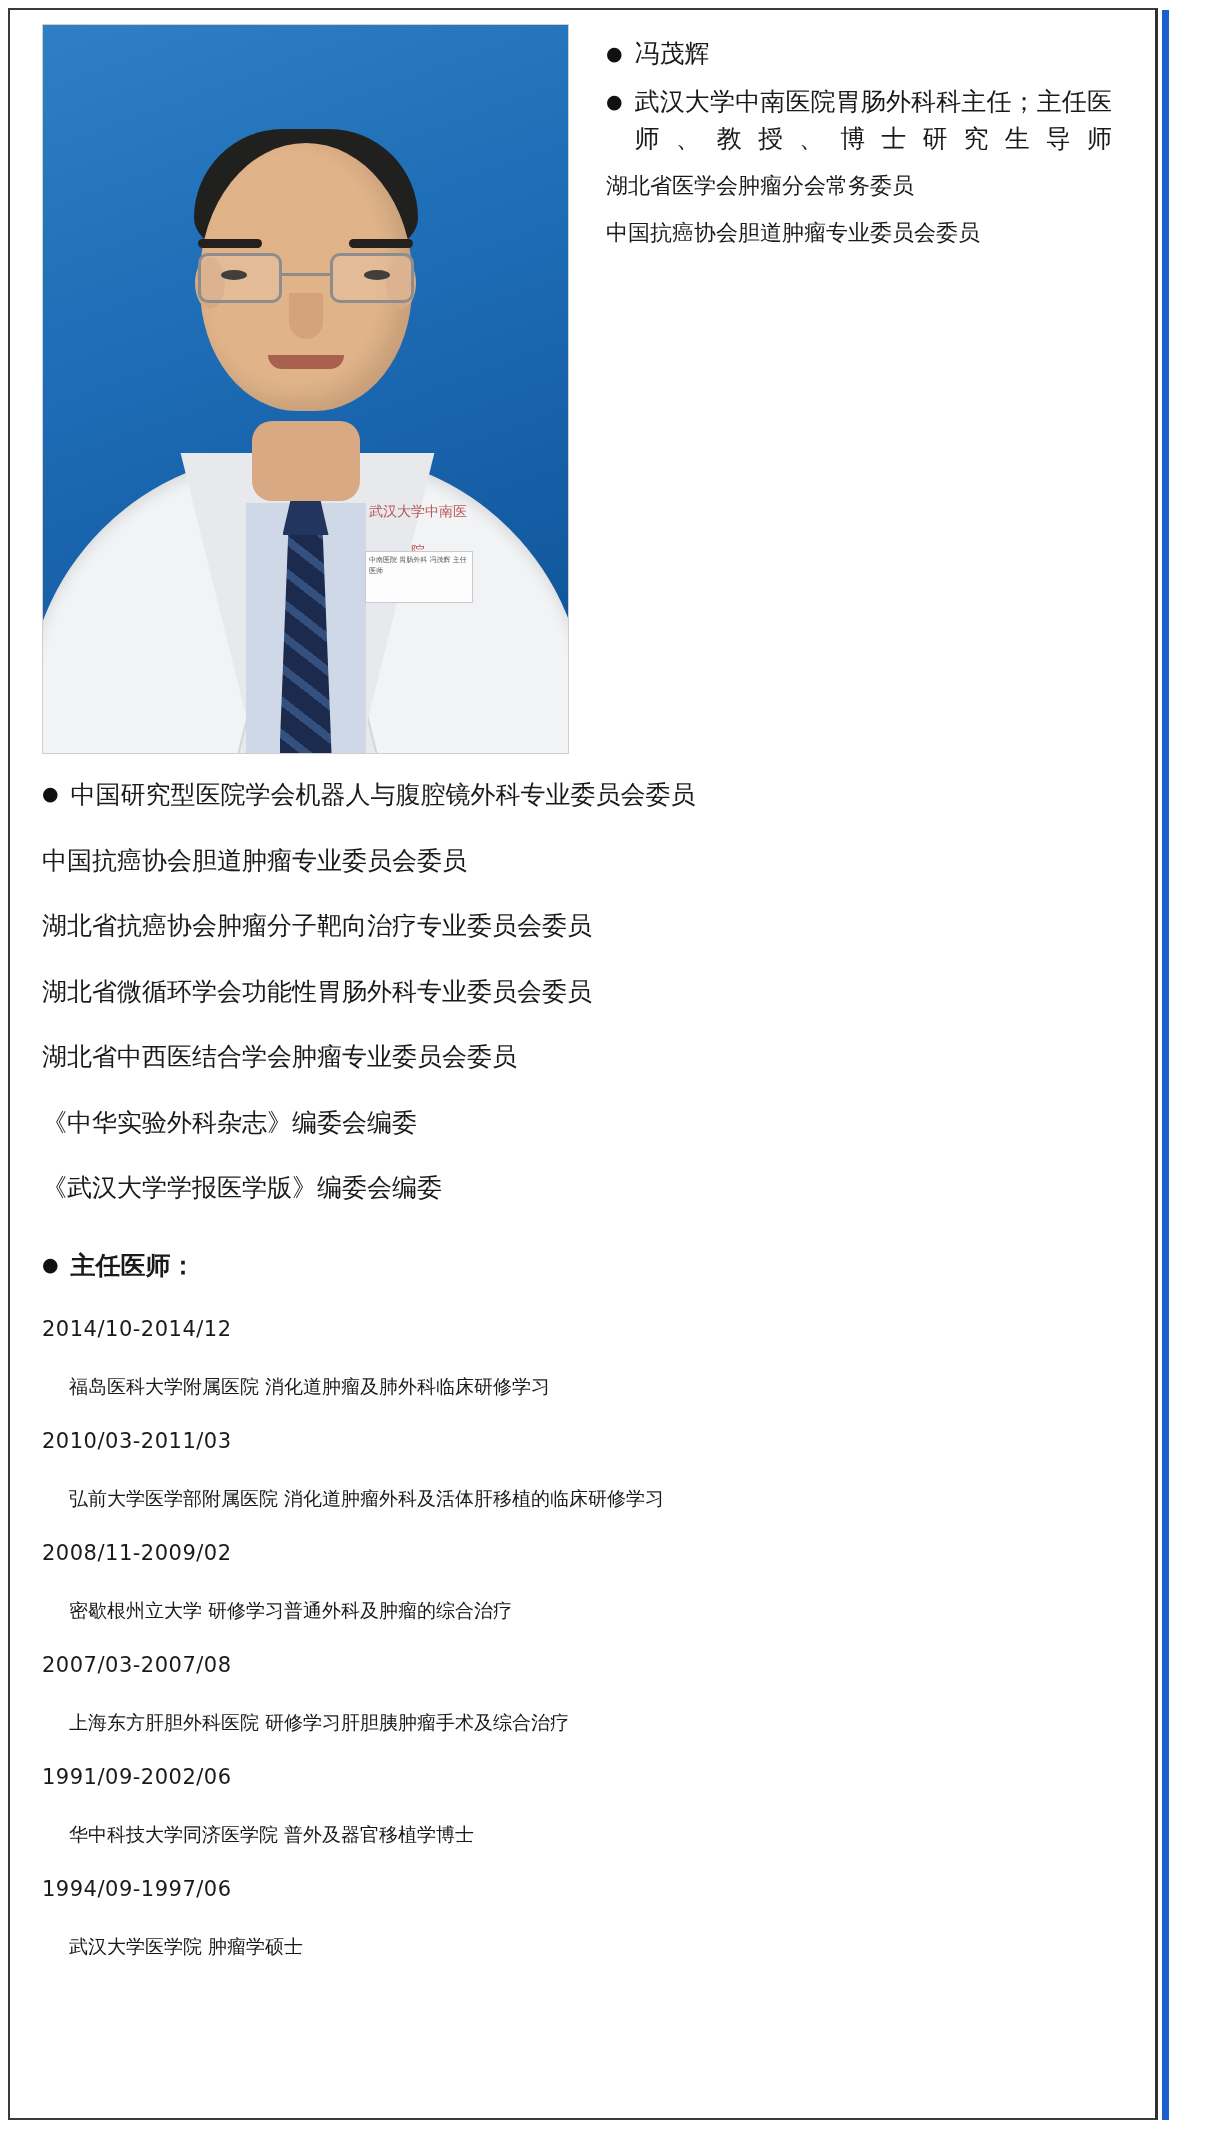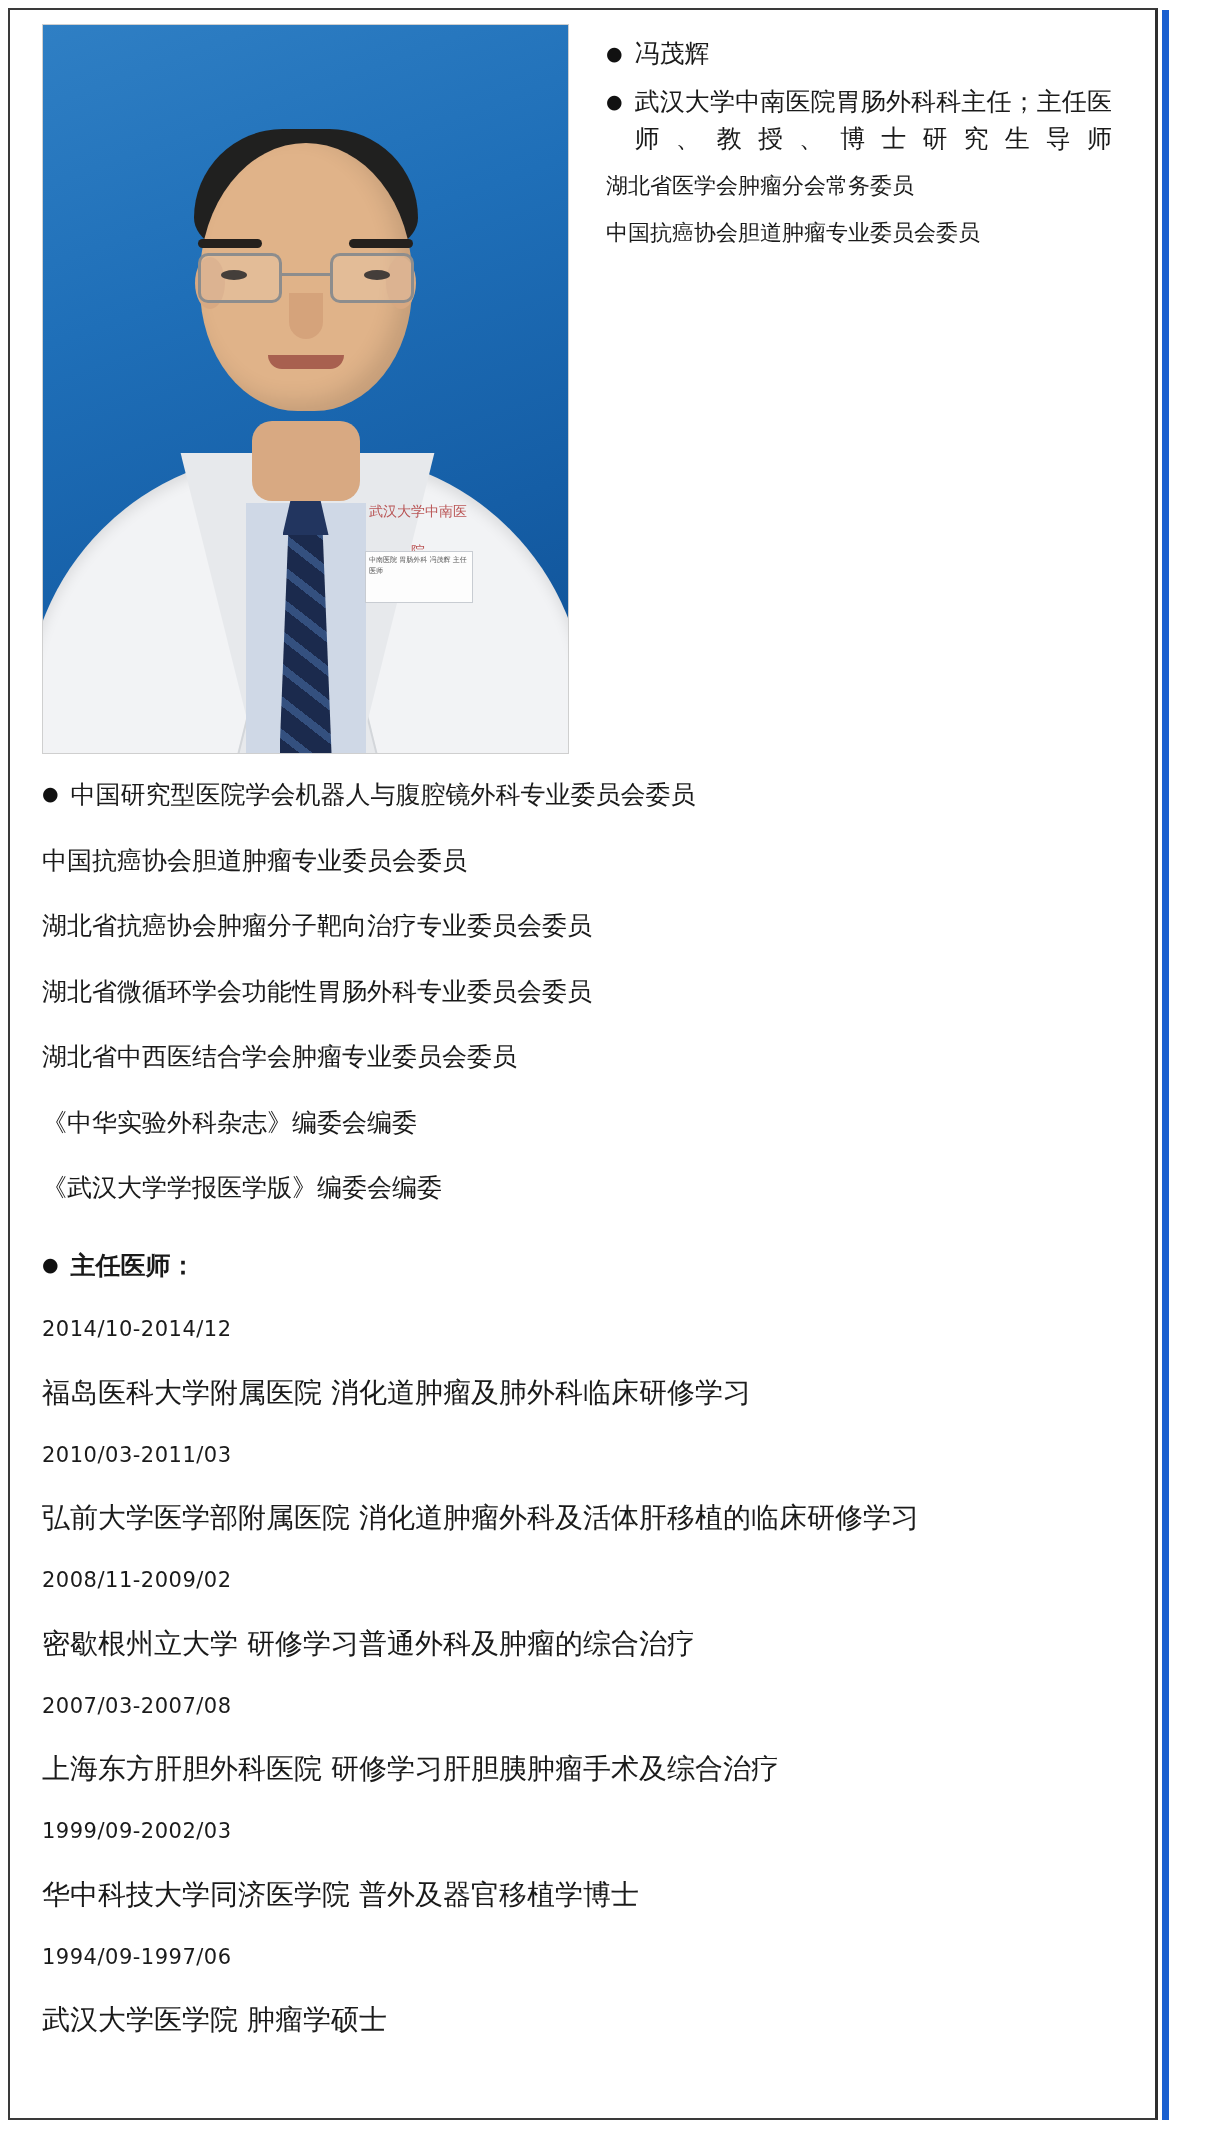--- a/index.html
+++ b/index.html
@@ -312,23 +312,24 @@
     margin-top: 40px;
     margin-bottom: 30px;
   }
   .edu-date {
     font-size: 21px;
     line-height: 1.5;
     margin-bottom: 26px;
     letter-spacing: 0.5px;
   }
   .edu-item {
-    font-size: 28px;
+    font-size: 19px;
     line-height: 1.5;
     margin-bottom: 26px;
+    margin-left: 27px;
   }
 </style>
 </head>
 <body>
 
 <div class="page">
   <div class="frame"></div>
   <div class="right-bar"></div>
 
   <div class="content">
@@ -414,21 +415,21 @@
 
       <div class="edu-date">2010/03-2011/03</div>
       <div class="edu-item">弘前大学医学部附属医院  消化道肿瘤外科及活体肝移植的临床研修学习</div>
 
       <div class="edu-date">2008/11-2009/02</div>
       <div class="edu-item">密歇根州立大学  研修学习普通外科及肿瘤的综合治疗</div>
 
       <div class="edu-date">2007/03-2007/08</div>
       <div class="edu-item">上海东方肝胆外科医院  研修学习肝胆胰肿瘤手术及综合治疗</div>
 
-      <div class="edu-date">1999/09-2002/03</div>
+      <div class="edu-date">1991/09-2002/06</div>
       <div class="edu-item">华中科技大学同济医学院  普外及器官移植学博士</div>
 
       <div class="edu-date">1994/09-1997/06</div>
       <div class="edu-item">武汉大学医学院  肿瘤学硕士</div>
     </div>
 
   </div>
 </div>
 
 </body></html>

